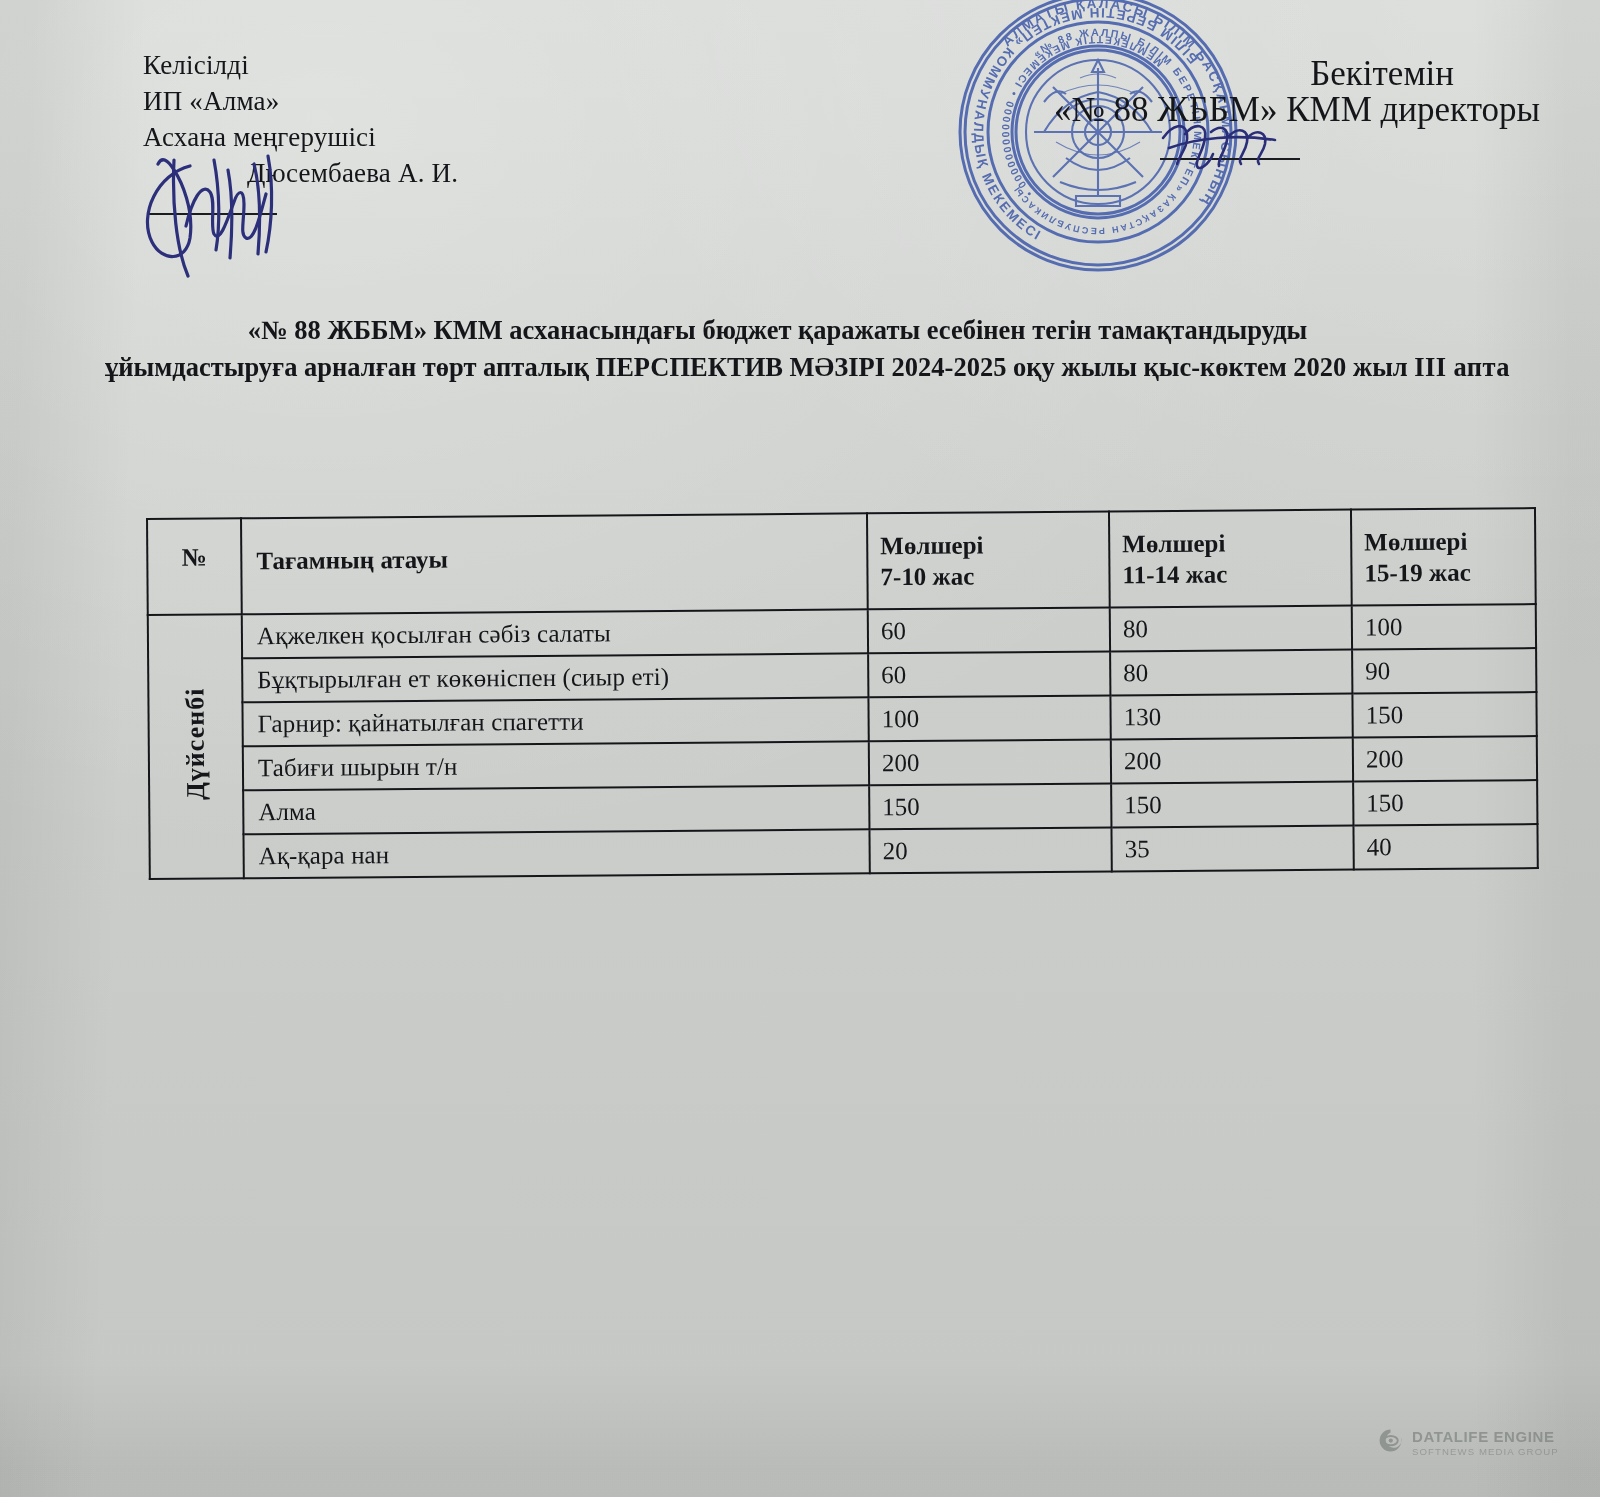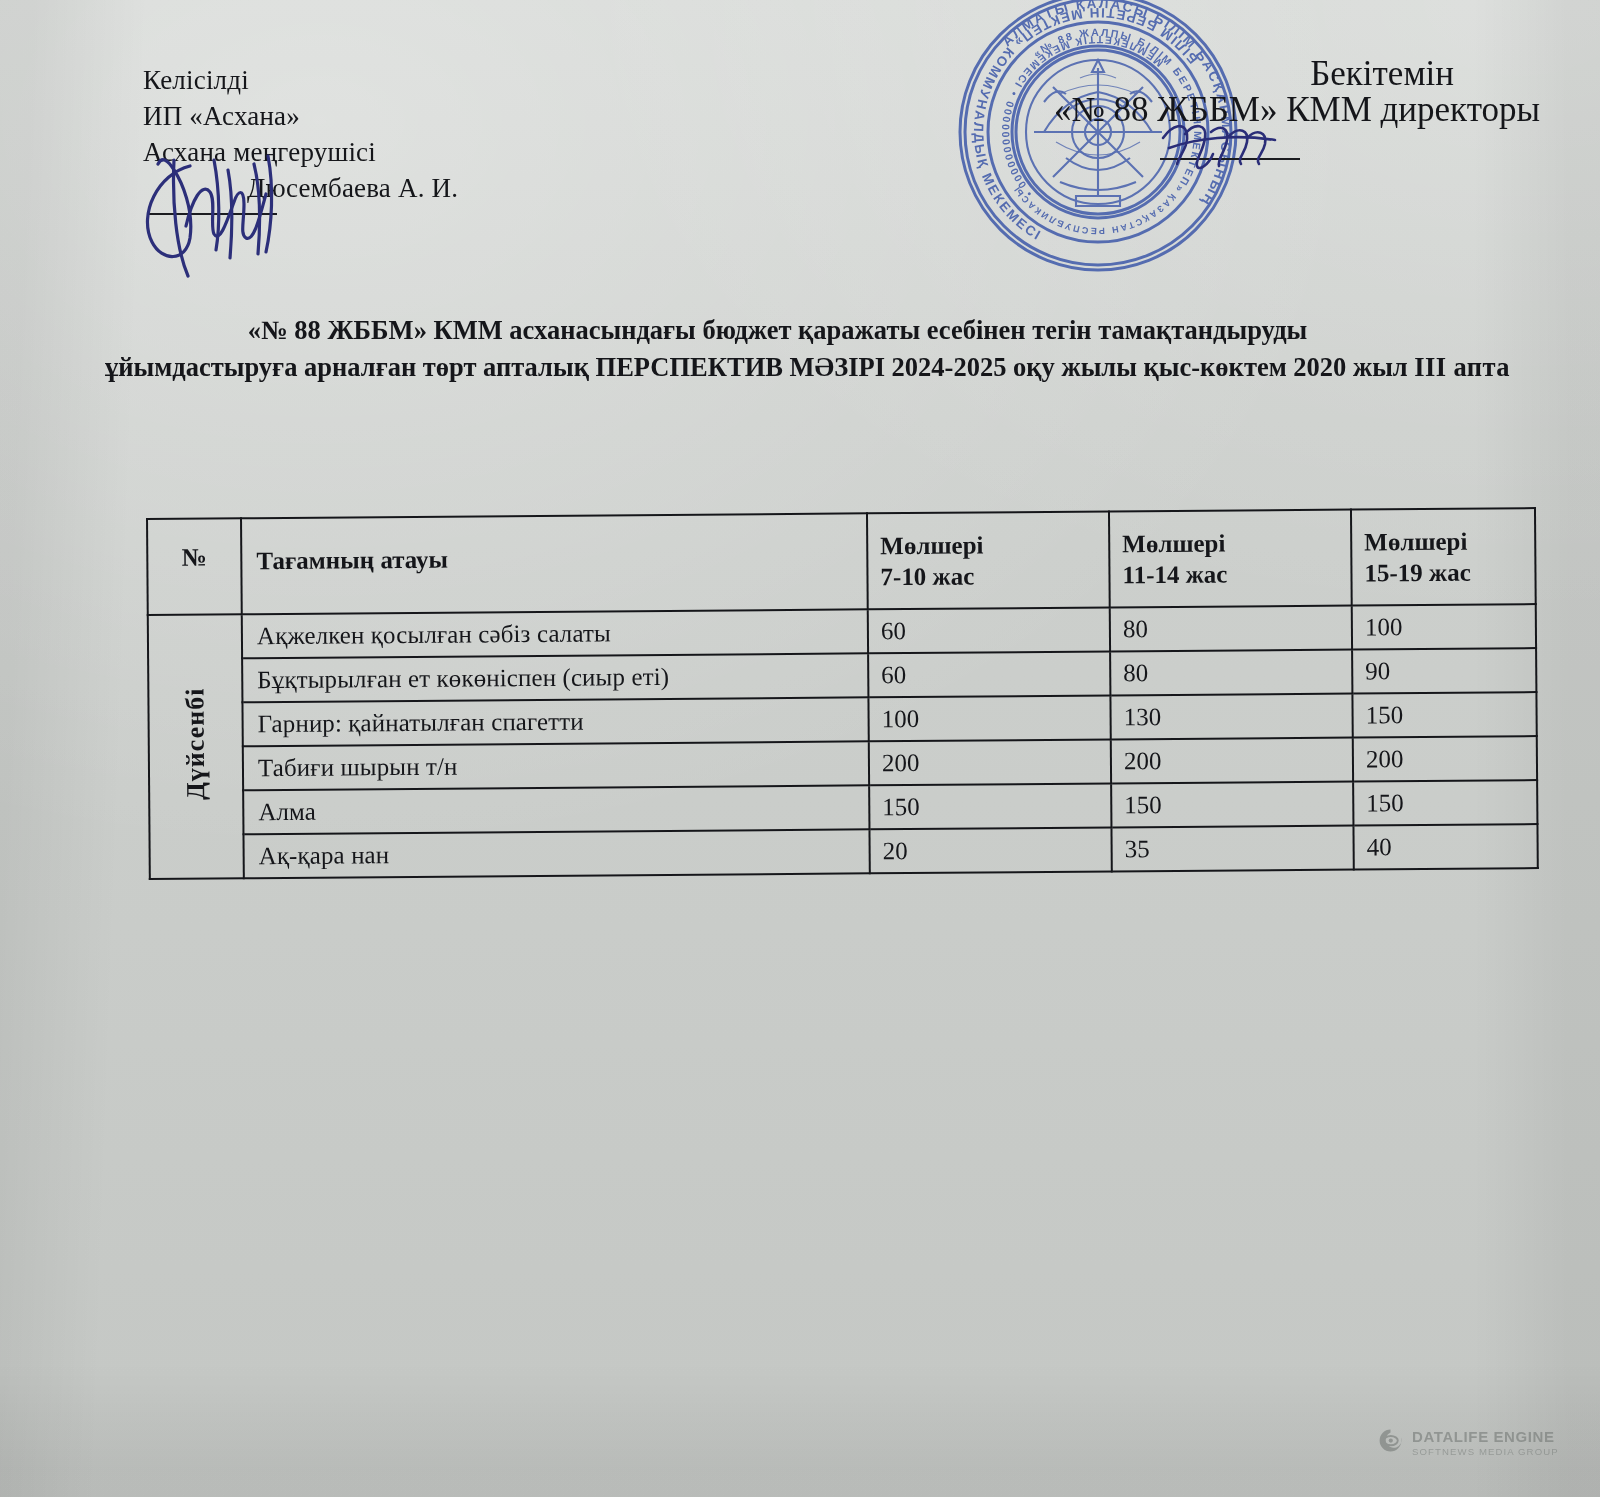--- a/index.html
+++ b/index.html
@@ -23,21 +23,21 @@
     content:"";position:absolute;inset:0;
     background:
       linear-gradient(92deg, rgba(0,0,0,.055) 0 2%, rgba(0,0,0,0) 9%),
       linear-gradient(270deg, rgba(0,0,0,.05) 0 2%, rgba(0,0,0,0) 8%),
       linear-gradient(0deg, rgba(0,0,0,.06) 0 2%, rgba(0,0,0,0) 9%);
     pointer-events:none;
   }
 
   
   #hdr-left{
-    position:absolute;left:143px;top:62px;
+    position:absolute;left:143px;top:47px;
     font-size:27px;line-height:36px;letter-spacing:.2px;
   }
   #hdr-left .nm{display:inline-block;margin-left:104px;}
   #sig-line-left{
     position:absolute;left:147px;top:213px;width:130px;height:0;
     border-bottom:2px solid #1b1c20;
   }
   #sig-left{
     position:absolute;left:128px;top:130px;
     width:230px;height:160px;
@@ -188,21 +188,21 @@
     <g stroke="#4a63ad" stroke-width="1.2" fill="none" opacity=".8">
       <path d="M112,112 q38,-18 76,0"></path>
       <path d="M108,160 q42,26 84,0"></path>
       <path d="M132,96 q18,-8 36,0"></path>
     </g>
   </svg>
 </div>
 
 <div id="hdr-left">
   <div>Келісілді</div>
-  <div>ИП «Асхана»</div>
+  <div>ИП «Алма»</div>
   <div>Асхана меңгерушісі</div>
   <div><span class="nm">Дюсембаева А. И.</span></div>
 </div>
 <div id="sig-line-left"></div>
 <div id="sig-left">
   <svg viewBox="0 0 230 160" width="230" height="160" aria-hidden="true">
     <g fill="none" stroke="#2c2f7a" stroke-width="3.2" stroke-linecap="round">
       <path d="M62,36 C30,44 10,84 24,112 C34,132 58,132 62,108 C66,80 54,52 46,40 C40,30 34,26 30,34"></path>
       <path d="M46,30 C44,72 48,118 60,146"></path>
       <path d="M58,96 C64,70 74,52 82,62 C88,70 82,96 86,104 C92,114 100,88 106,72 C110,60 116,58 116,74 C116,92 112,104 118,108 C126,112 132,86 138,64"></path>

